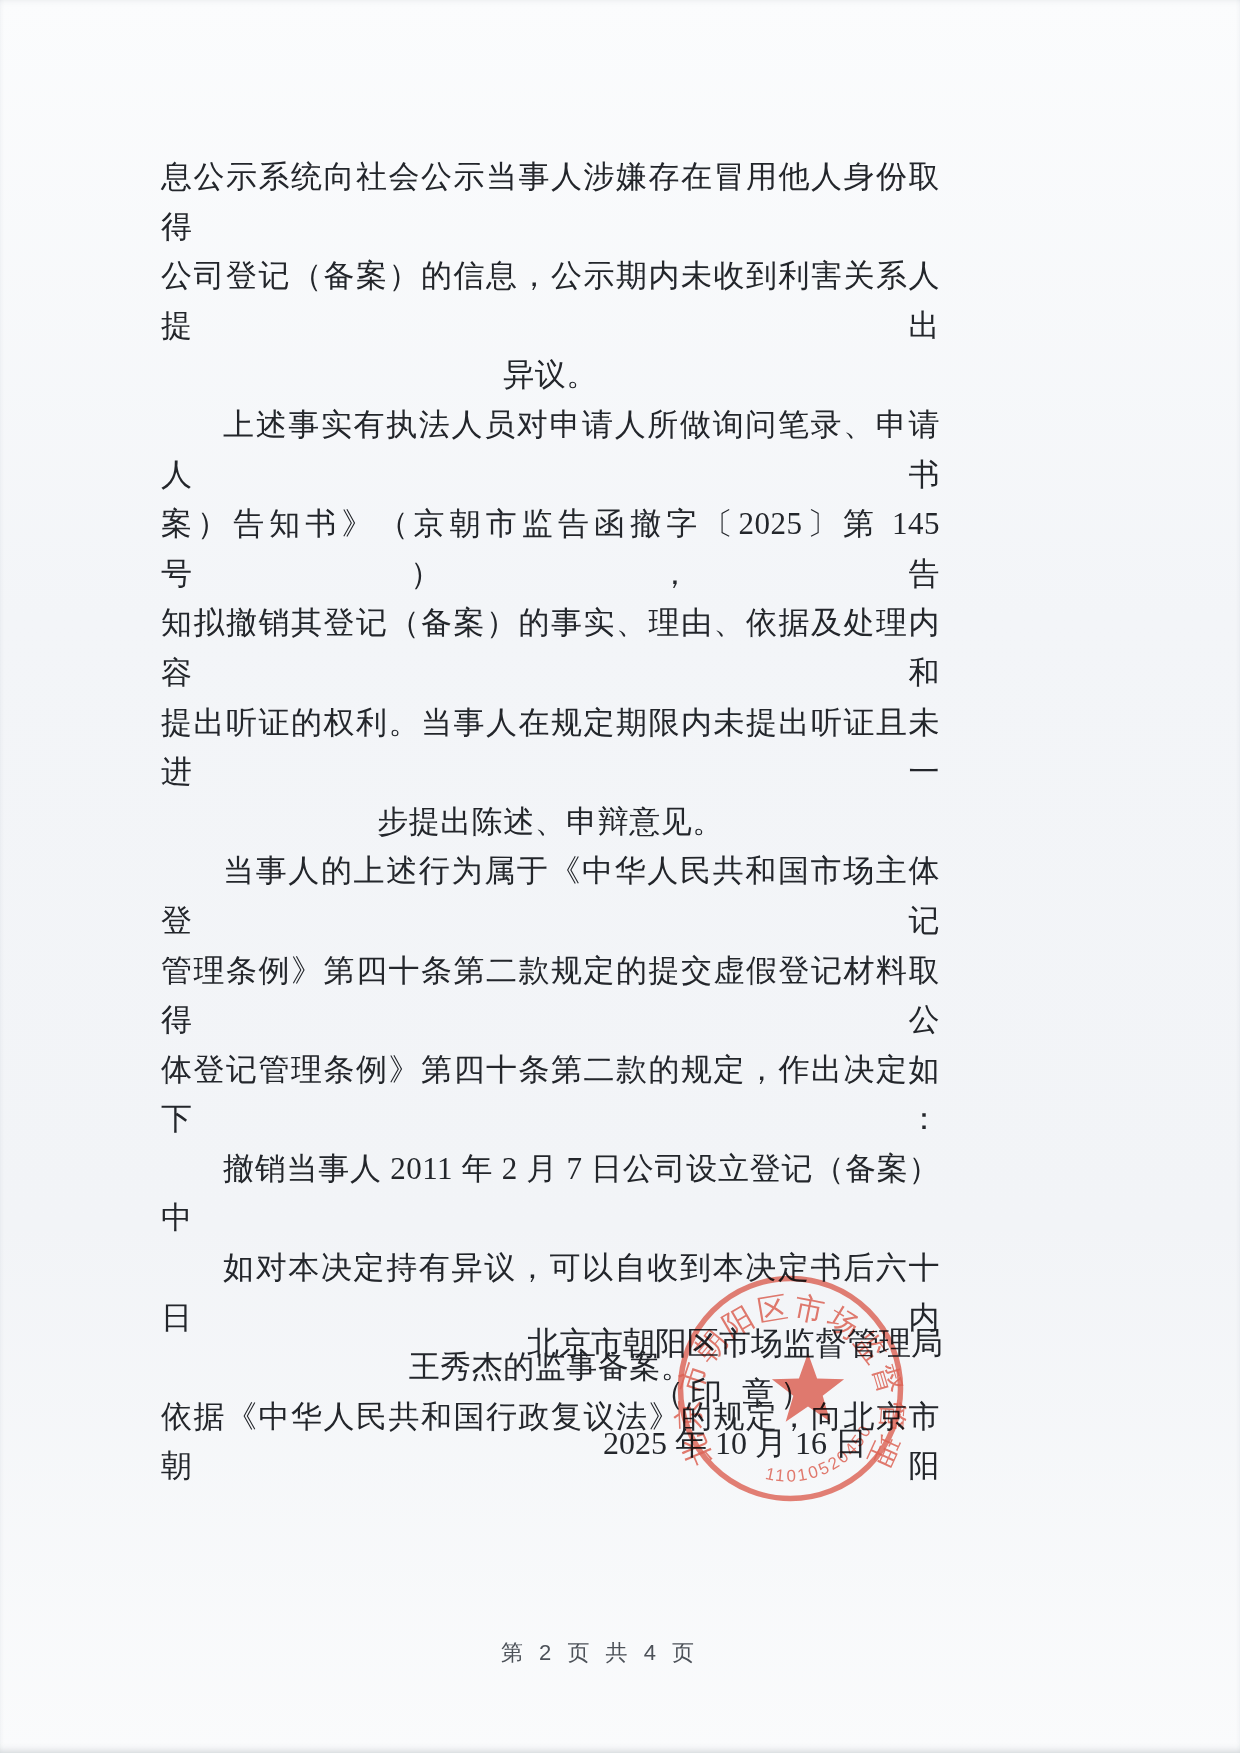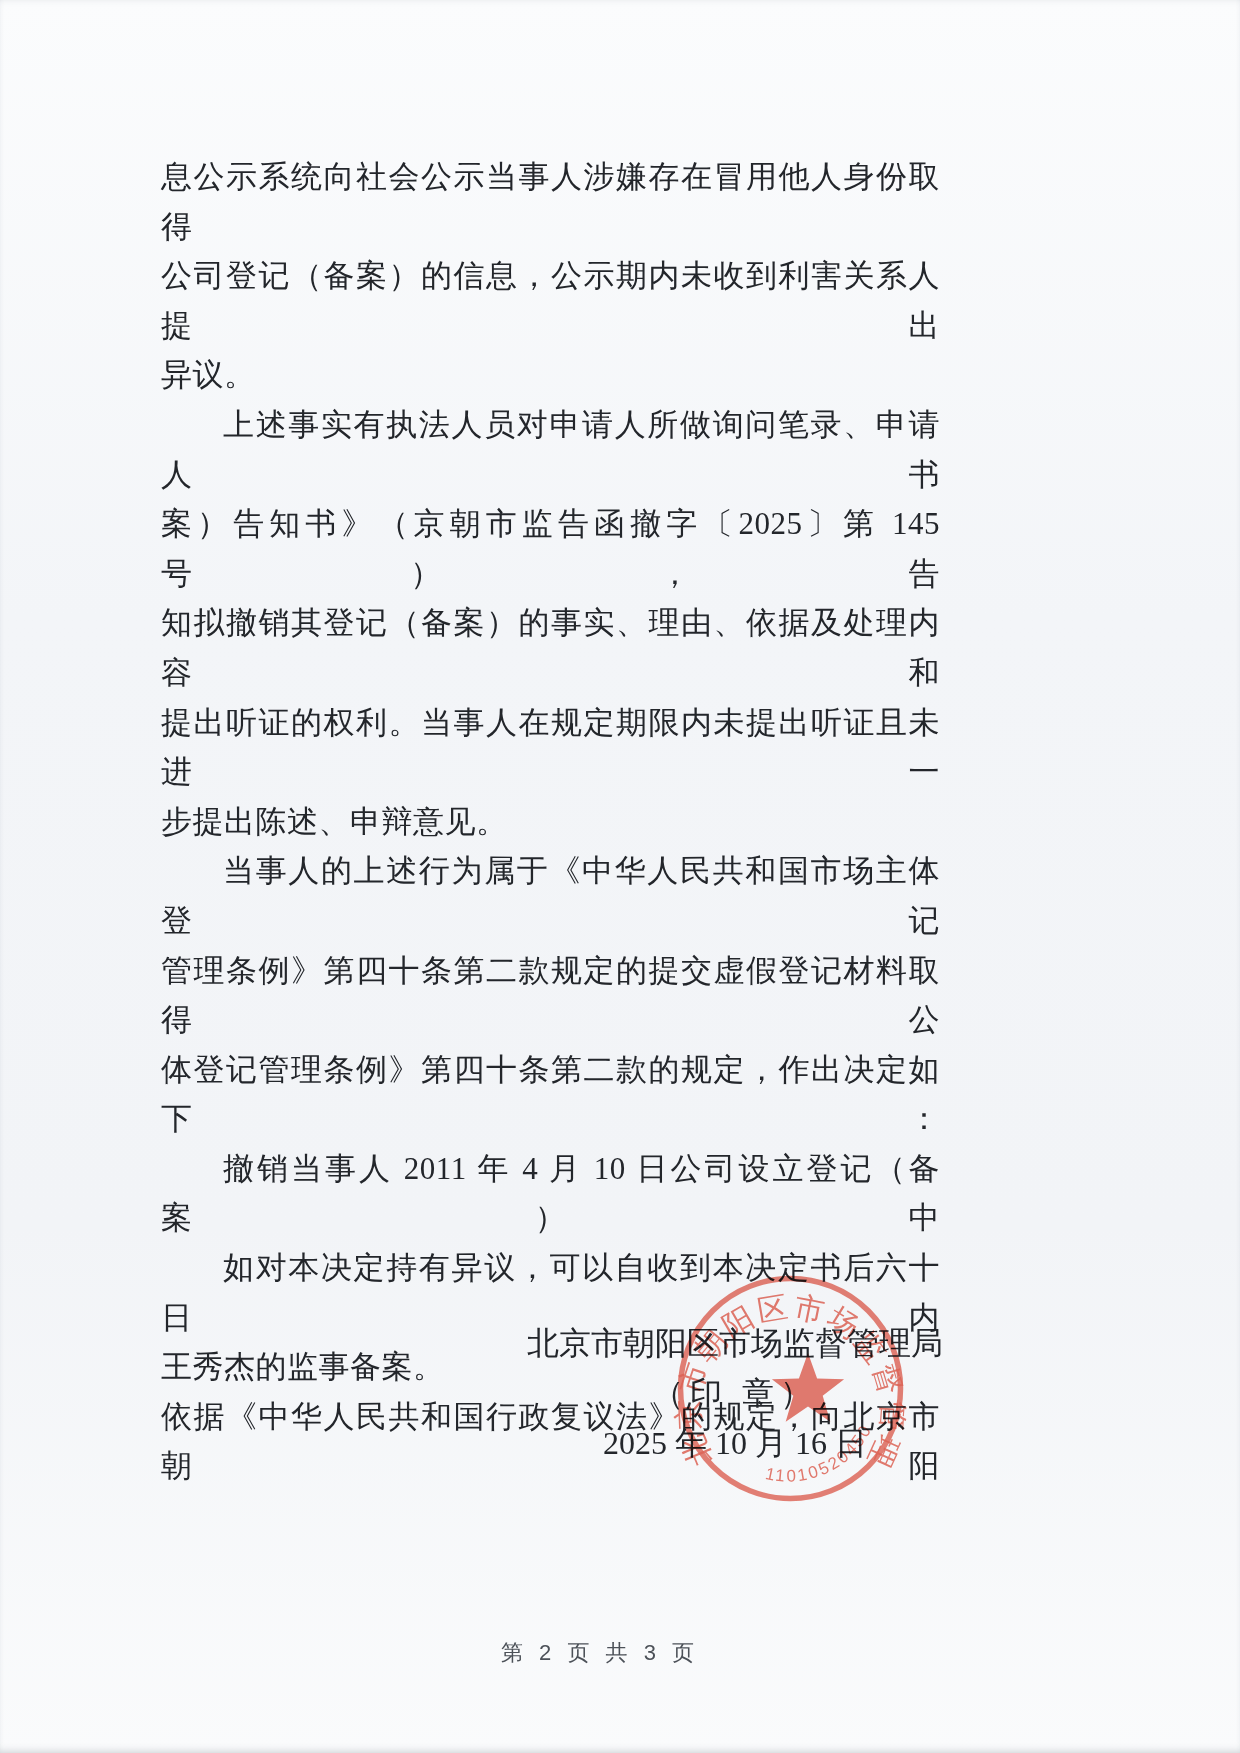--- a/index.html
+++ b/index.html
@@ -11,21 +11,21 @@
   .page{
     position:absolute;inset:0;
     background:linear-gradient(180deg,#fbfcfd 0%,#f3f5f8 35%,#f2f4f7 70%,#fafbfc 100%);
     box-shadow:inset 0 -6px 10px -6px rgba(120,130,140,.45), inset 0 4px 8px -6px rgba(120,130,140,.25);
   }
   .body-text{
     position:absolute;left:161px;top:152px;width:779px;
     font-size:31px;line-height:49.6px;color:var(--ink,#23262b);
     letter-spacing:0.5px;
   }
-  .line{white-space:nowrap;}
+  .line{white-space:nowrap;text-align:center;}
   .line.full{
     white-space:normal;
     text-align:justify;text-align-last:justify;text-justify:inter-character;
   }
   .line.indent{text-indent:62px;}
   .signature-block{
     position:absolute;left:435px;top:1318px;width:600px;
     font-size:32px;color:var(--ink,#23262b);text-align:center;
   }
   .signature-block .sig-line{line-height:50px;}
@@ -50,21 +50,21 @@
       <div class="line full">公司登记（备案）的信息，公示期内未收到利害关系人提出</div>
       <div class="line">异议。</div>
       <div class="line full indent">上述事实有执法人员对申请人所做询问笔录、申请人书</div>
       <div class="line full">案）告知书》（京朝市监告函撤字〔2025〕第 145 号），告</div>
       <div class="line full">知拟撤销其登记（备案）的事实、理由、依据及处理内容和</div>
       <div class="line full">提出听证的权利。当事人在规定期限内未提出听证且未进一</div>
       <div class="line">步提出陈述、申辩意见。</div>
       <div class="line full indent">当事人的上述行为属于《中华人民共和国市场主体登记</div>
       <div class="line full">管理条例》第四十条第二款规定的提交虚假登记材料取得公</div>
       <div class="line full">体登记管理条例》第四十条第二款的规定，作出决定如下：</div>
-      <div class="line full indent">撤销当事人 2011 年 4 月 10 日公司设立登记（备案）中</div>
+      <div class="line full indent">撤销当事人 2011 年 2 月 7 日公司设立登记（备案）中</div>
       <div class="line full indent">如对本决定持有异议，可以自收到本决定书后六十日内</div>
       <div class="line">王秀杰的监事备案。</div>
       <div class="line full">依据《中华人民共和国行政复议法》的规定，向北京市朝阳</div>
     </div>
 
   <div class="signature-block">
     <div class="sig-line">北京市朝阳区市场监督管理局</div>
     <div class="sig-line sig-seal-note">（印  章）</div>
     <div class="sig-line">2025 年 10 月 16 日</div>
   </div>
@@ -77,15 +77,15 @@
     <circle cx="122.5" cy="122.5" r="110" fill="none" stroke="#e2503f" stroke-width="5.5" opacity="0.82"></circle>
     <text font-size="30" fill="#e2503f" opacity="0.85" font-family="Liberation Serif, DejaVu Serif, serif" letter-spacing="2">
       <textPath href="#ringPath" startOffset="4" textLength="430">北京市朝阳区市场监督管理局</textPath>
     </text>
     <text font-size="17" fill="#e2503f" opacity="0.85" font-family="Liberation Sans, DejaVu Sans, sans-serif" letter-spacing="1">
       <textPath href="#numPath" startOffset="22" textLength="128">11010520450</textPath>
     </text>
     <polygon points="140,87 149.1,112.5 176.1,113.3 154.7,129.8 162.3,155.7 140,140.5 117.7,155.7 125.3,129.8 103.9,113.3 130.9,112.5" fill="#e2503f" opacity="0.85"></polygon>
   </svg>
 
-  <div class="footer">第 2 页 共 3 页</div>
+  <div class="footer">第 2 页 共 4 页</div>
 
 </div>
 
 </body></html>

